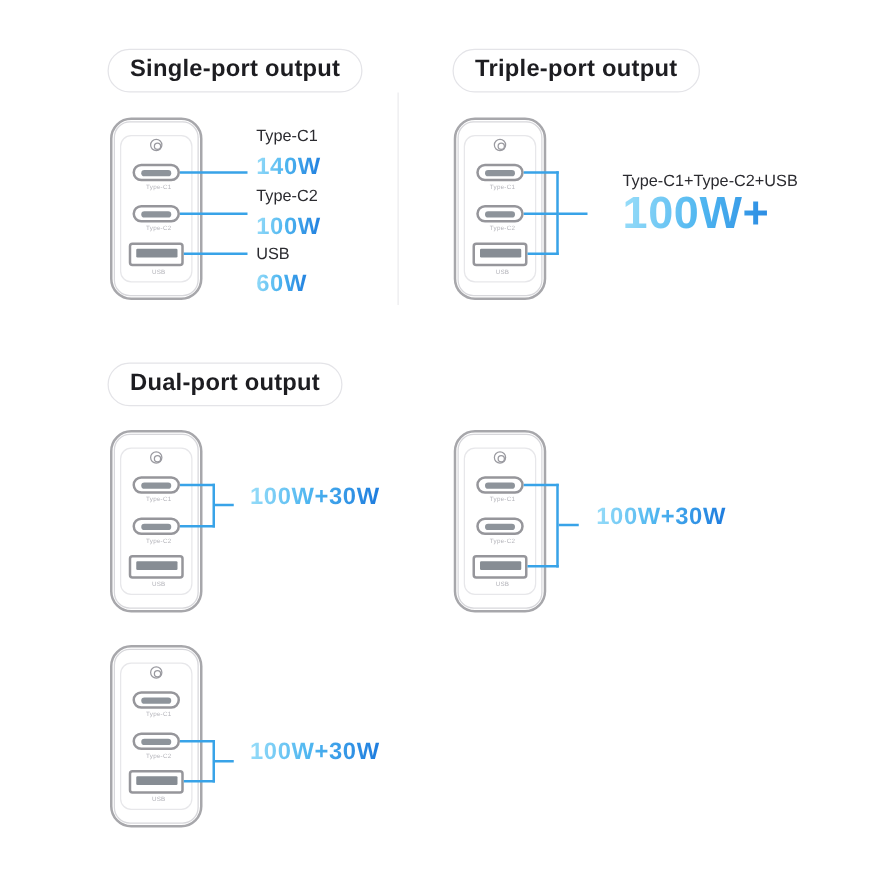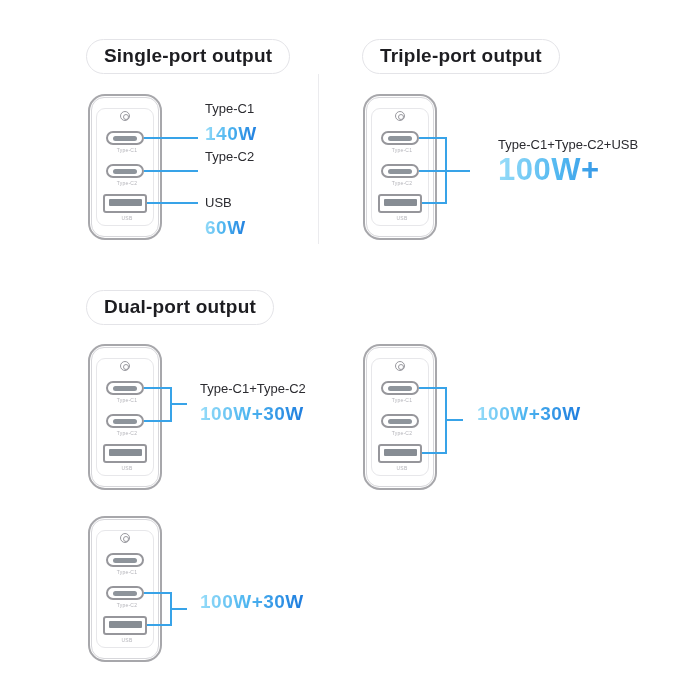--- a/index.html
+++ b/index.html
@@ -51,21 +51,21 @@
     font-size:5px;color:#b4b4ba;letter-spacing:0.2px;
   }
   
   .cl{position:absolute;background:#38a3e8;}
   .h{height:2px;}
   .v{width:2px;}
   
   .entry{position:absolute;white-space:nowrap;}
   .elabel{font-size:13px;line-height:16px;color:#2b2b30;}
   .evalue{margin-top:3px;font-size:19px;line-height:28px;font-weight:700;letter-spacing:0.5px;color:#2a93e4;}
-  .evalue2{margin-top:2px;font-size:31px;line-height:30px;font-weight:700;letter-spacing:0.5px;color:#2a93e4;}
+  .evalue2{margin-top:2px;font-size:36px;line-height:30px;font-weight:700;letter-spacing:0.5px;color:#2a93e4;}
   @supports (-webkit-background-clip:text){
     .evalue,.evalue2{
       background-image:linear-gradient(100deg,#9adef9 0%,#4fb6f0 45%,#1b79dd 100%);
       -webkit-background-clip:text;background-clip:text;color:transparent;
     }
   }
   .divider{position:absolute;width:1px;background:#ebebee;}
 </style>
 </head>
 <body>
@@ -99,20 +99,21 @@
   </div>
   <div class="cl h" style="left:144px;top:137px;width:54px;"></div>
   <div class="cl h" style="left:144px;top:170px;width:54px;"></div>
   <div class="cl h" style="left:147px;top:202px;width:51px;"></div>
   <div class="entry" style="left:205px;top:101px;">
     <div class="elabel">Type-C1</div>
     <div class="evalue">140W</div>
   </div>
   <div class="entry" style="left:205px;top:149px;">
     <div class="elabel">Type-C2</div>
+    <div class="evalue">100W</div>
   </div>
   <div class="entry" style="left:205px;top:195px;">
     <div class="elabel">USB</div>
     <div class="evalue">60W</div>
   </div>
 
   <div class="charger" style="left:363px;top:94px;">
     <div class="bezel"></div>
     <div class="face"></div>
     <div class="logo">
@@ -158,21 +159,20 @@
     <div class="usb" style="top:98px;">
         <span class="uslot"></span>
       </div>
     <div class="plabel" style="top:119px;">USB</div>
   </div>
   <div class="cl h" style="left:144px;top:387px;width:28px;"></div>
   <div class="cl h" style="left:144px;top:420px;width:28px;"></div>
   <div class="cl v" style="left:170px;top:387px;height:35px;"></div>
   <div class="cl h" style="left:172px;top:403px;width:15px;"></div>
   <div class="entry" style="left:200px;top:381px;">
-    <div class="elabel">Type-C1+Type-C2</div>
     <div class="evalue">100W+30W</div>
   </div>
 
   <div class="charger" style="left:363px;top:344px;">
     <div class="bezel"></div>
     <div class="face"></div>
     <div class="logo">
         <i></i>
       </div>
     <div class="typec" style="top:35px;">

